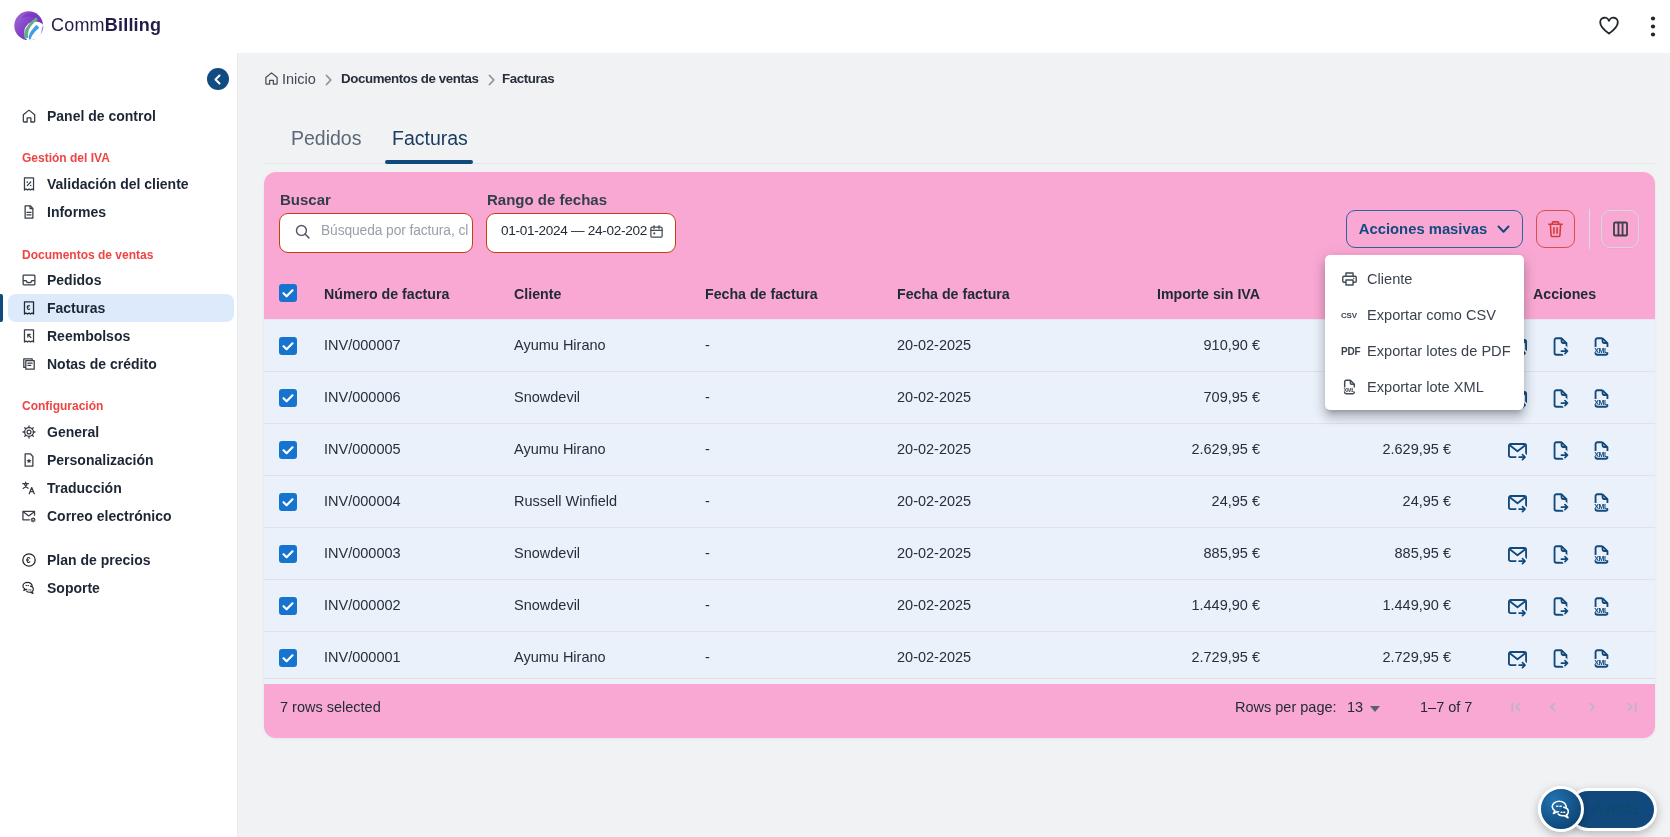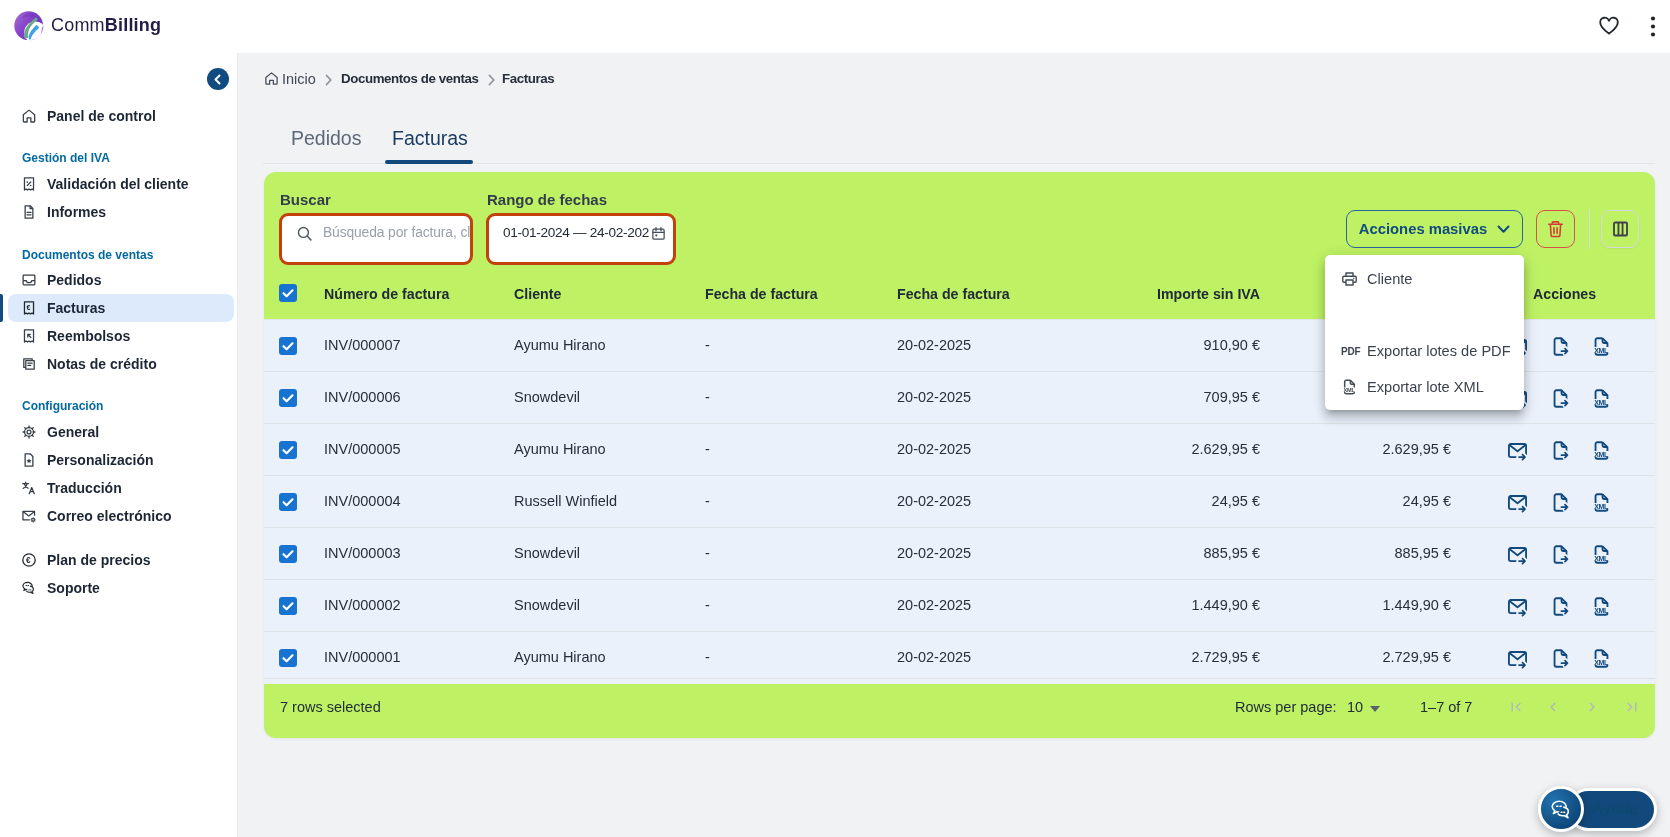--- a/index.html
+++ b/index.html
@@ -8,33 +8,33 @@
 .abs { position:absolute; }
 
 #header { position:absolute; left:0; top:0; width:1670px; height:53px; background:#fff; z-index:30; }
 #logotext { position:absolute; left:51px; top:15px; font-size:18px; letter-spacing:-0.55px; color:#221c46; letter-spacing:.2px; }
 #logotext b { font-weight:700; }
 
 #sidebar { position:absolute; left:0; top:53px; width:238px; bottom:0; background:#fff; border-right:1px solid #e8eaed; z-index:20; }
 .navitem { position:absolute; left:0; width:238px; height:28px; }
 .navitem .ic { position:absolute; left:21px; top:6px; width:16px; height:16px; }
 .navitem .lb { position:absolute; left:47px; top:50%; transform:translateY(-50%); font-size:14px; font-weight:700; color:#1c2634; white-space:nowrap; }
-.navhead { position:absolute; left:22px; font-size:12px; font-weight:700; color:#0369a1; white-space:nowrap; }
+.navhead { position:absolute; left:22px; font-size:12px; font-weight:700; color:#ef4444; white-space:nowrap; }
 #activeitem { position:absolute; left:8px; top:241px; width:226px; height:28px; background:#ddeafc; border-radius:8px; }
 #activebar { position:absolute; left:0; top:241px; width:3px; height:28px; background:#114b7f; border-radius:0 2px 2px 0; }
 
 #crumb { position:absolute; left:264px; top:70px; height:18px; width:600px; font-size:14.5px; color:#3f4854; z-index:5; }
 #crumb span { white-space:nowrap; }
 .tab { position:absolute; top:127px; font-size:19.5px; z-index:5; }
 #tabline { position:absolute; left:263px; top:163px; width:1392px; height:1px; background:#e4e6e9; z-index:4; }
 #tabunder { position:absolute; left:385px; top:160px; width:88px; height:4px; background:#11497d; border-radius:2px; z-index:5; }
 
-#card { position:absolute; left:264px; top:172px; width:1391px; height:566px; background:#bef264; border-radius:12px; box-shadow:0 1px 3px rgba(20,30,50,.06); z-index:5; }
+#card { position:absolute; left:264px; top:172px; width:1391px; height:566px; background:#f9a8d4; border-radius:12px; box-shadow:0 1px 3px rgba(20,30,50,.06); z-index:5; }
 .flabel { position:absolute; font-size:15px; font-weight:700; color:#333e4c; }
-.finput { position:absolute; top:41px; height:52px; border:3px solid #c2410c; border-radius:9px; background:#fff; }
+.finput { position:absolute; top:41px; height:40px; border:1px solid #c2410c; border-radius:9px; background:#fff; }
 .btn { position:absolute; top:38px; height:38px; border-radius:9px; font-size:14.8px; font-weight:700; display:flex; align-items:center; justify-content:center; }
 
 .hcell { position:absolute; top:98px; height:49px; line-height:49px; font-size:14.2px; font-weight:700; color:#212b38; white-space:nowrap; }
 .row { position:absolute; left:0; width:1391px; height:52px; background:#eaf1fb; border-bottom:1px solid #dfe3e8; }
 #rows .row:last-child { border-bottom:none; }
 .cell { position:absolute; top:0; height:52px; line-height:51px; font-size:14.5px; color:#272f3a; white-space:nowrap; }
 .num { text-align:right; }
 .ckb { position:absolute; left:15px; width:18px; height:18px; background:#1673cf; border-radius:3px; }
 .ckb svg { position:absolute; left:2px; top:2px; }
 .acticon { position:absolute; top:16px; width:21px; height:21px; }
@@ -550,21 +550,21 @@
             <path d="M13.2 2.6 V6.4 a1.6 1.6 0 0 0 1.6 1.6 h3.8"></path>
           </g>
           <text x="3.6" y="18.9" font-family="Liberation Sans, sans-serif" font-size="8" font-weight="bold" fill="#11497c" stroke="none" letter-spacing="-0.4">XML</text>
         </svg>
   </div>
   </div>
 
   <div id="tfoot">
     <span style="position:absolute;left:16px;top:20px;">7 rows selected</span>
     <span style="position:absolute;left:971px;top:20px;">Rows per page:</span>
-    <span style="position:absolute;left:1083px;top:20px;">10</span>
+    <span style="position:absolute;left:1083px;top:20px;">13</span>
     <svg style="position:absolute;left:1106px;top:27px" width="10" height="6" viewBox="0 0 10 6" fill="#59626c">
         <path d="M0 0 h10 L5 6 Z"></path>
       </svg>
     <span style="position:absolute;left:1156px;top:20px;">1–7 of 7</span>
     <svg style="position:absolute;left:1243px;top:19px" width="18" height="18" viewBox="0 0 24 24" fill="#b3b8bf">
         <path d="M18.4 16.6 L13.8 12 l4.6 -4.6 L17 6 l-6 6 6 6 Z M6 6 h2 v12 H6 Z"></path>
       </svg>
     <svg style="position:absolute;left:1280px;top:19px" width="18" height="18" viewBox="0 0 24 24" fill="#b3b8bf">
         <path d="M15.4 16.6 L10.8 12 l4.6 -4.6 L14 6 l-6 6 6 6 Z"></path>
       </svg>
@@ -578,20 +578,24 @@
 </div>
 
 <div id="menu">
   <div class="mitem" style="top:6px;">
     <svg class="mic" viewBox="0 0 24 24" fill="none" stroke="#434b55" stroke-width="2" stroke-linejoin="round">
         <path d="M7 8 V3.5 h10 V8 M7 16.5 H4 a1.5 1.5 0 0 1 -1.5 -1.5 V9.5 A1.5 1.5 0 0 1 4 8 h16 a1.5 1.5 0 0 1 1.5 1.5 V15 a1.5 1.5 0 0 1 -1.5 1.5 h-3"></path>
         <path d="M7 13.5 h10 v7 H7 Z"></path>
         <circle cx="18" cy="11" r="1" fill="#434b55" stroke="none"></circle>
       </svg>
     <span class="mlb">Cliente</span>
+  </div>
+  <div class="mitem" style="top:42px;">
+    <span style="position:absolute;left:16px;top:50%;transform:translateY(-50%);font-size:8px;font-weight:700;color:#3a424e;letter-spacing:-0.2px;">CSV</span>
+    <span class="mlb">Exportar como CSV</span>
   </div>
   <div class="mitem" style="top:78px;">
     <span style="position:absolute;left:16px;top:50%;transform:translateY(-50%);font-size:10px;font-weight:700;color:#3a424e;letter-spacing:-0.2px;">PDF</span>
     <span class="mlb">Exportar lotes de PDF</span>
   </div>
   <div class="mitem" style="top:114px;">
     <svg class="mic" viewBox="0 0 24 24" fill="none">
         <g stroke="#434b55" stroke-width="2.1" stroke-linejoin="round">
           <path d="M13.2 2.6 H7.2 a2 2 0 0 0 -2 2 V12.6 M5.2 19 v.4 a2 2 0 0 0 2 2 h9.6 a2 2 0 0 0 2 -2 V19 M18.8 12.6 V8.2 L13.2 2.6"></path>
           <path d="M13.2 2.6 V6.4 a1.6 1.6 0 0 0 1.6 1.6 h3.8"></path>

